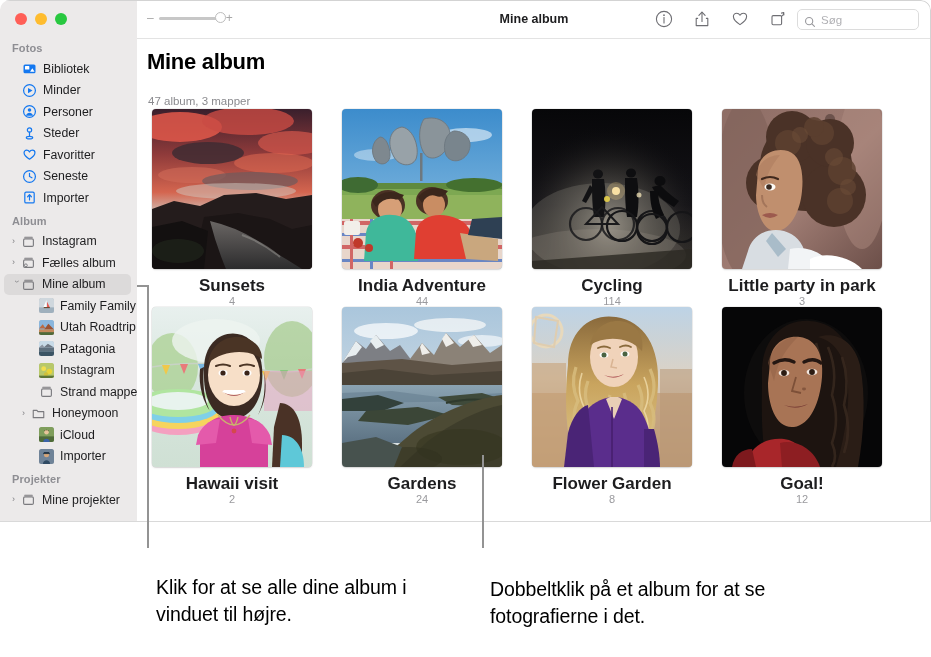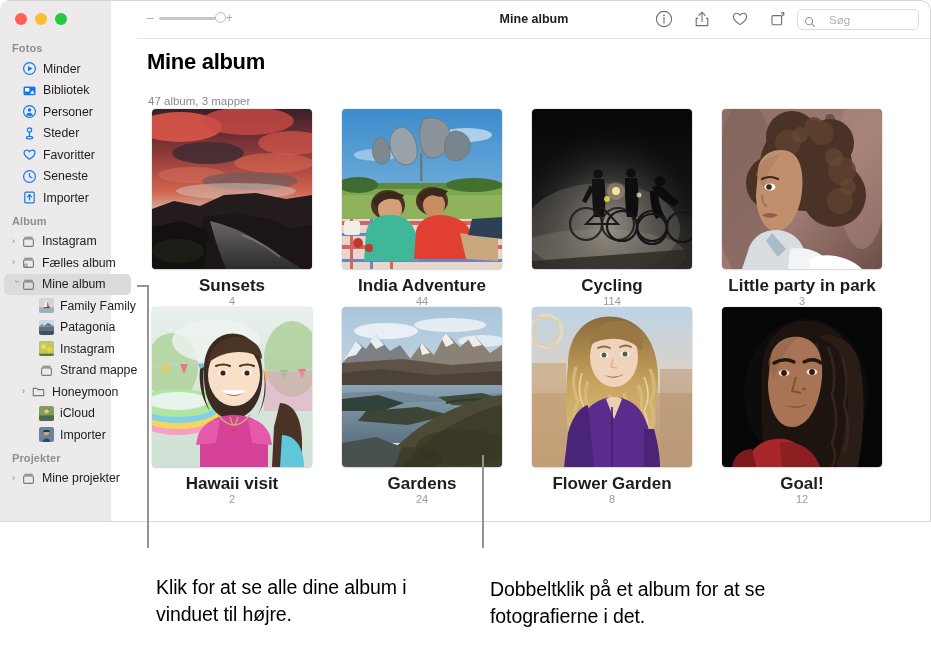--- a/index.html
+++ b/index.html
@@ -23,21 +23,21 @@
     position: absolute; left: 0; top: 0; width: 931px; height: 522px;
     border: 1px solid #d3d3d3;
     border-top-right-radius: 10px;
     border-bottom: 1px solid #d9d9d9;
     pointer-events: none;
     border-left: none;
   }
 
   
   .sidebar {
-    position: absolute; left: 0; top: 0; width: 111px; height: 522px;
+    position: absolute; left: 0; top: 0; width: 137px; height: 522px;
     background: #eceaea;
   }
   .traffic {
     position: absolute; left: 15px; top: 13px;
     display: flex; gap: 8px; align-items: center;
   }
   .dot { width: 12px; height: 12px; border-radius: 50%; }
   .dot.red { background: #ff5f57; }
   .dot.yellow { background: #febc2e; }
   .dot.green { background: #28c840; }
@@ -96,21 +96,21 @@
     font-size: 12.5px; font-weight: 700; color: #1d1d1f;
     width: 794px;
   }
   .tb-icons {
     position: absolute; right: 143px; top: 9px; display: flex; gap: 18px; align-items: center;
   }
   .tb-ic { width: 20px; height: 20px; color: #6e6e73; }
   .searchbox {
     position: absolute; right: 12px; top: 9px; width: 122px; height: 21px;
     border: 1px solid #dcdcdc; border-radius: 5px; background: #fff;
-    display: flex; align-items: center; padding-left: 6px; gap: 13px;
+    display: flex; align-items: center; padding-left: 6px; gap: 5px;
   }
   .search-ph { font-size: 11.5px; color: #b0b0b4; }
 
   
   .content {
     position: absolute; left: 137px; top: 39px; width: 794px; height: 483px;
     background: #ffffff; overflow: hidden;
   }
   .page-title {
     position: absolute; left: 10px; top: 10px;
@@ -157,32 +157,32 @@
     <div class="sidebar">
       <div class="traffic">
         <span class="dot red"></span>
         <span class="dot yellow"></span>
         <span class="dot green"></span>
       </div>
       <div class="sb-scroll" id="sb-scroll">
           <div class="sb-section-title">Fotos</div>
           <div class="sb-row indent1">
             <span class="ic"><svg viewBox="0 0 16 16">
-                <circle cx="8" cy="8" r="6.3" fill="none" stroke="#1478f0" stroke-width="1.3"></circle>
-                <path d="M6.4 5.2 L11.2 8 L6.4 10.8 Z" fill="#1478f0"></path>
-              </svg></span>
-            <span class="sb-label">Minder</span>
-          </div>
-          <div class="sb-row indent1">
-            <span class="ic"><svg viewBox="0 0 16 16">
                 <rect x="1.6" y="3.6" width="12.8" height="9.4" rx="1.6" fill="#1478f0"></rect>
                 <rect x="3.2" y="5.4" width="4.6" height="3.6" rx="0.6" fill="#fff"></rect>
                 <path d="M8.6 11.4 L11 7.8 L13.4 11.4 Z" fill="#fff"></path>
               </svg></span>
             <span class="sb-label">Bibliotek</span>
+          </div>
+          <div class="sb-row indent1">
+            <span class="ic"><svg viewBox="0 0 16 16">
+                <circle cx="8" cy="8" r="6.3" fill="none" stroke="#1478f0" stroke-width="1.3"></circle>
+                <path d="M6.4 5.2 L11.2 8 L6.4 10.8 Z" fill="#1478f0"></path>
+              </svg></span>
+            <span class="sb-label">Minder</span>
           </div>
           <div class="sb-row indent1">
             <span class="ic"><svg viewBox="0 0 16 16">
                 <circle cx="8" cy="8" r="6.3" fill="none" stroke="#1478f0" stroke-width="1.3"></circle>
                 <circle cx="8" cy="6.3" r="1.9" fill="#1478f0"></circle>
                 <path d="M4.3 12.4 C4.9 10.1 6.3 9.2 8 9.2 C9.7 9.2 11.1 10.1 11.7 12.4 Z" fill="#1478f0"></path>
               </svg></span>
             <span class="sb-label">Personer</span>
           </div>
           <div class="sb-row indent1">
@@ -245,20 +245,33 @@
             <span class="thumbic">
               <svg viewBox="0 0 16 16">
                 <rect width="16" height="16" fill="#cfd7dd"></rect>
                 <rect y="10" width="16" height="6" fill="#9fb0bd"></rect>
                 <path d="M8 2 L8 10 L4.6 10 Z" fill="#fff"></path>
                 <path d="M8.6 4 L8.6 10 L11.6 10 Z" fill="#e8554d"></path>
                 <rect x="5" y="9.6" width="6.5" height="1.2" fill="#6b4a33"></rect>
               </svg>
             </span>
             <span class="sb-label">Family Family…</span>
+          </div>
+          <div class="sb-row indent2">
+            <span class="chev spacer">›</span>
+            <span class="thumbic">
+              <svg viewBox="0 0 16 16">
+                <rect width="16" height="16" fill="#8ab6dd"></rect>
+                <path d="M0 9 L4 4.5 L7 9 Z" fill="#bb6b44"></path>
+                <path d="M5.5 10 L10 4 L16 10 Z" fill="#9c5334"></path>
+                <rect y="10" width="16" height="6" fill="#c58a5c"></rect>
+                <rect y="13" width="16" height="3" fill="#4f6b3a"></rect>
+              </svg>
+            </span>
+            <span class="sb-label">Utah Roadtrip</span>
           </div>
           <div class="sb-row indent2">
             <span class="chev spacer">›</span>
             <span class="thumbic">
               <svg viewBox="0 0 16 16">
                 <rect width="16" height="16" fill="#c9dbe8"></rect>
                 <path d="M0 7 L3.5 3.6 L6 7 Z" fill="#8c94a0"></path>
                 <path d="M5 7 L9.5 2.8 L16 7 Z" fill="#6f7884"></path>
                 <rect y="7" width="16" height="4" fill="#5e6f7d"></rect>
                 <rect y="11" width="16" height="5" fill="#3c5464"></rect>

